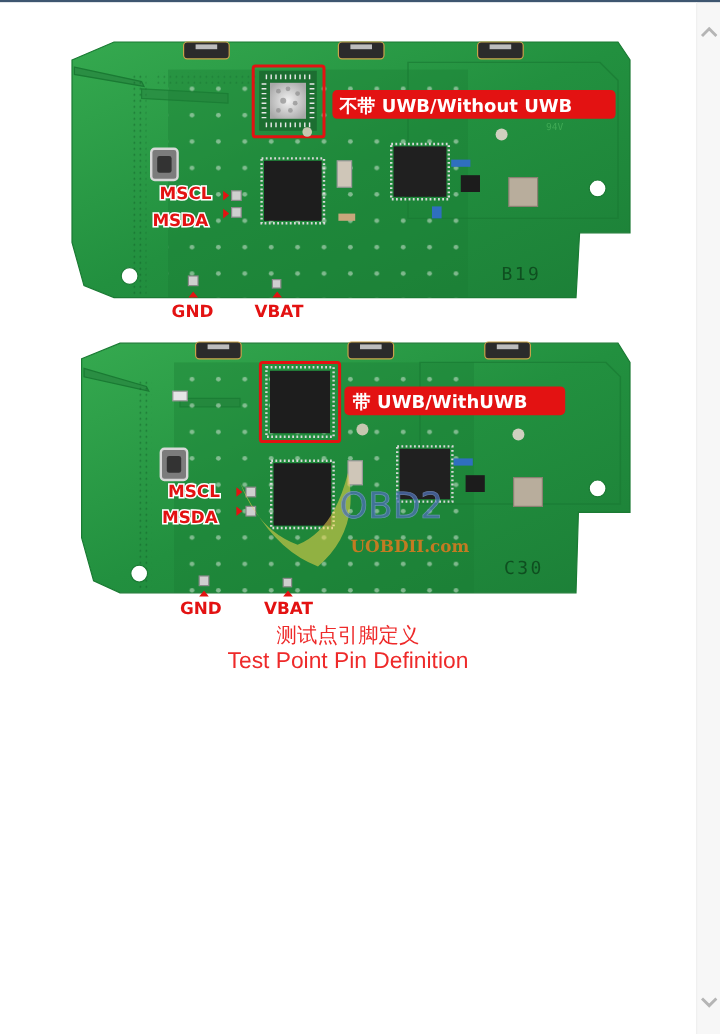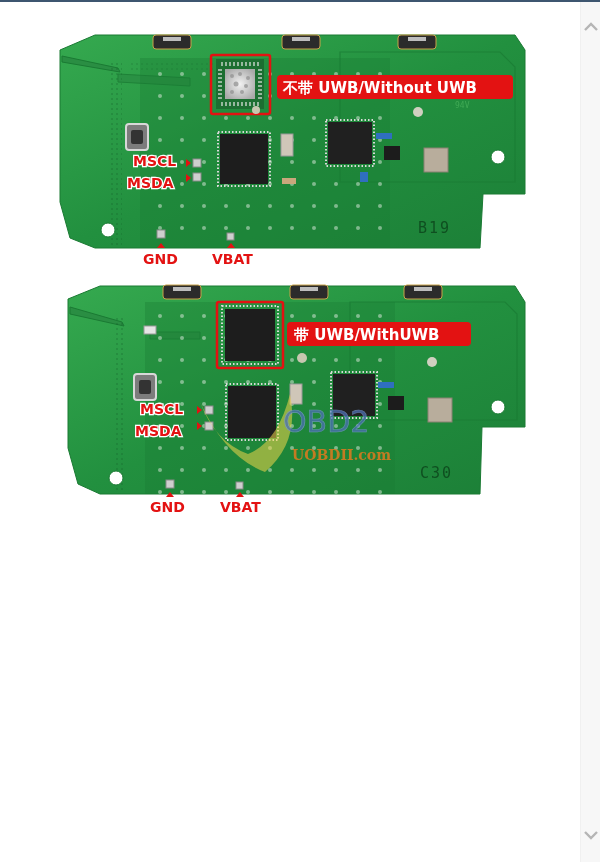--- a/index.html
+++ b/index.html
@@ -236,20 +236,24 @@
       </g>
       <g fill="#e31212">
         <polygon points="197,404 202,408 197,412"></polygon>
         <polygon points="197,420 202,424 197,428"></polygon>
         <polygon points="166,495 170,490 174,495"></polygon>
         <polygon points="236,495 240,490 244,495"></polygon>
       </g>
     </g>
   </svg>
 
+  <div class="caption">
+    <div class="cn">测试点引脚定义</div>
+    <div class="en">Test Point Pin Definition</div>
+  </div>
 </div>
 
 <div class="scrollbar">
   <div class="scroll-btn scroll-up">
     <svg width="14" height="10" viewBox="0 0 14 10">
         <polyline points="1,8 7,2 13,8" fill="none" stroke="#b5b5b5" stroke-width="2.4"></polyline>
       </svg>
   </div>
   <div class="scroll-btn scroll-down">
     <svg width="14" height="10" viewBox="0 0 14 10">

